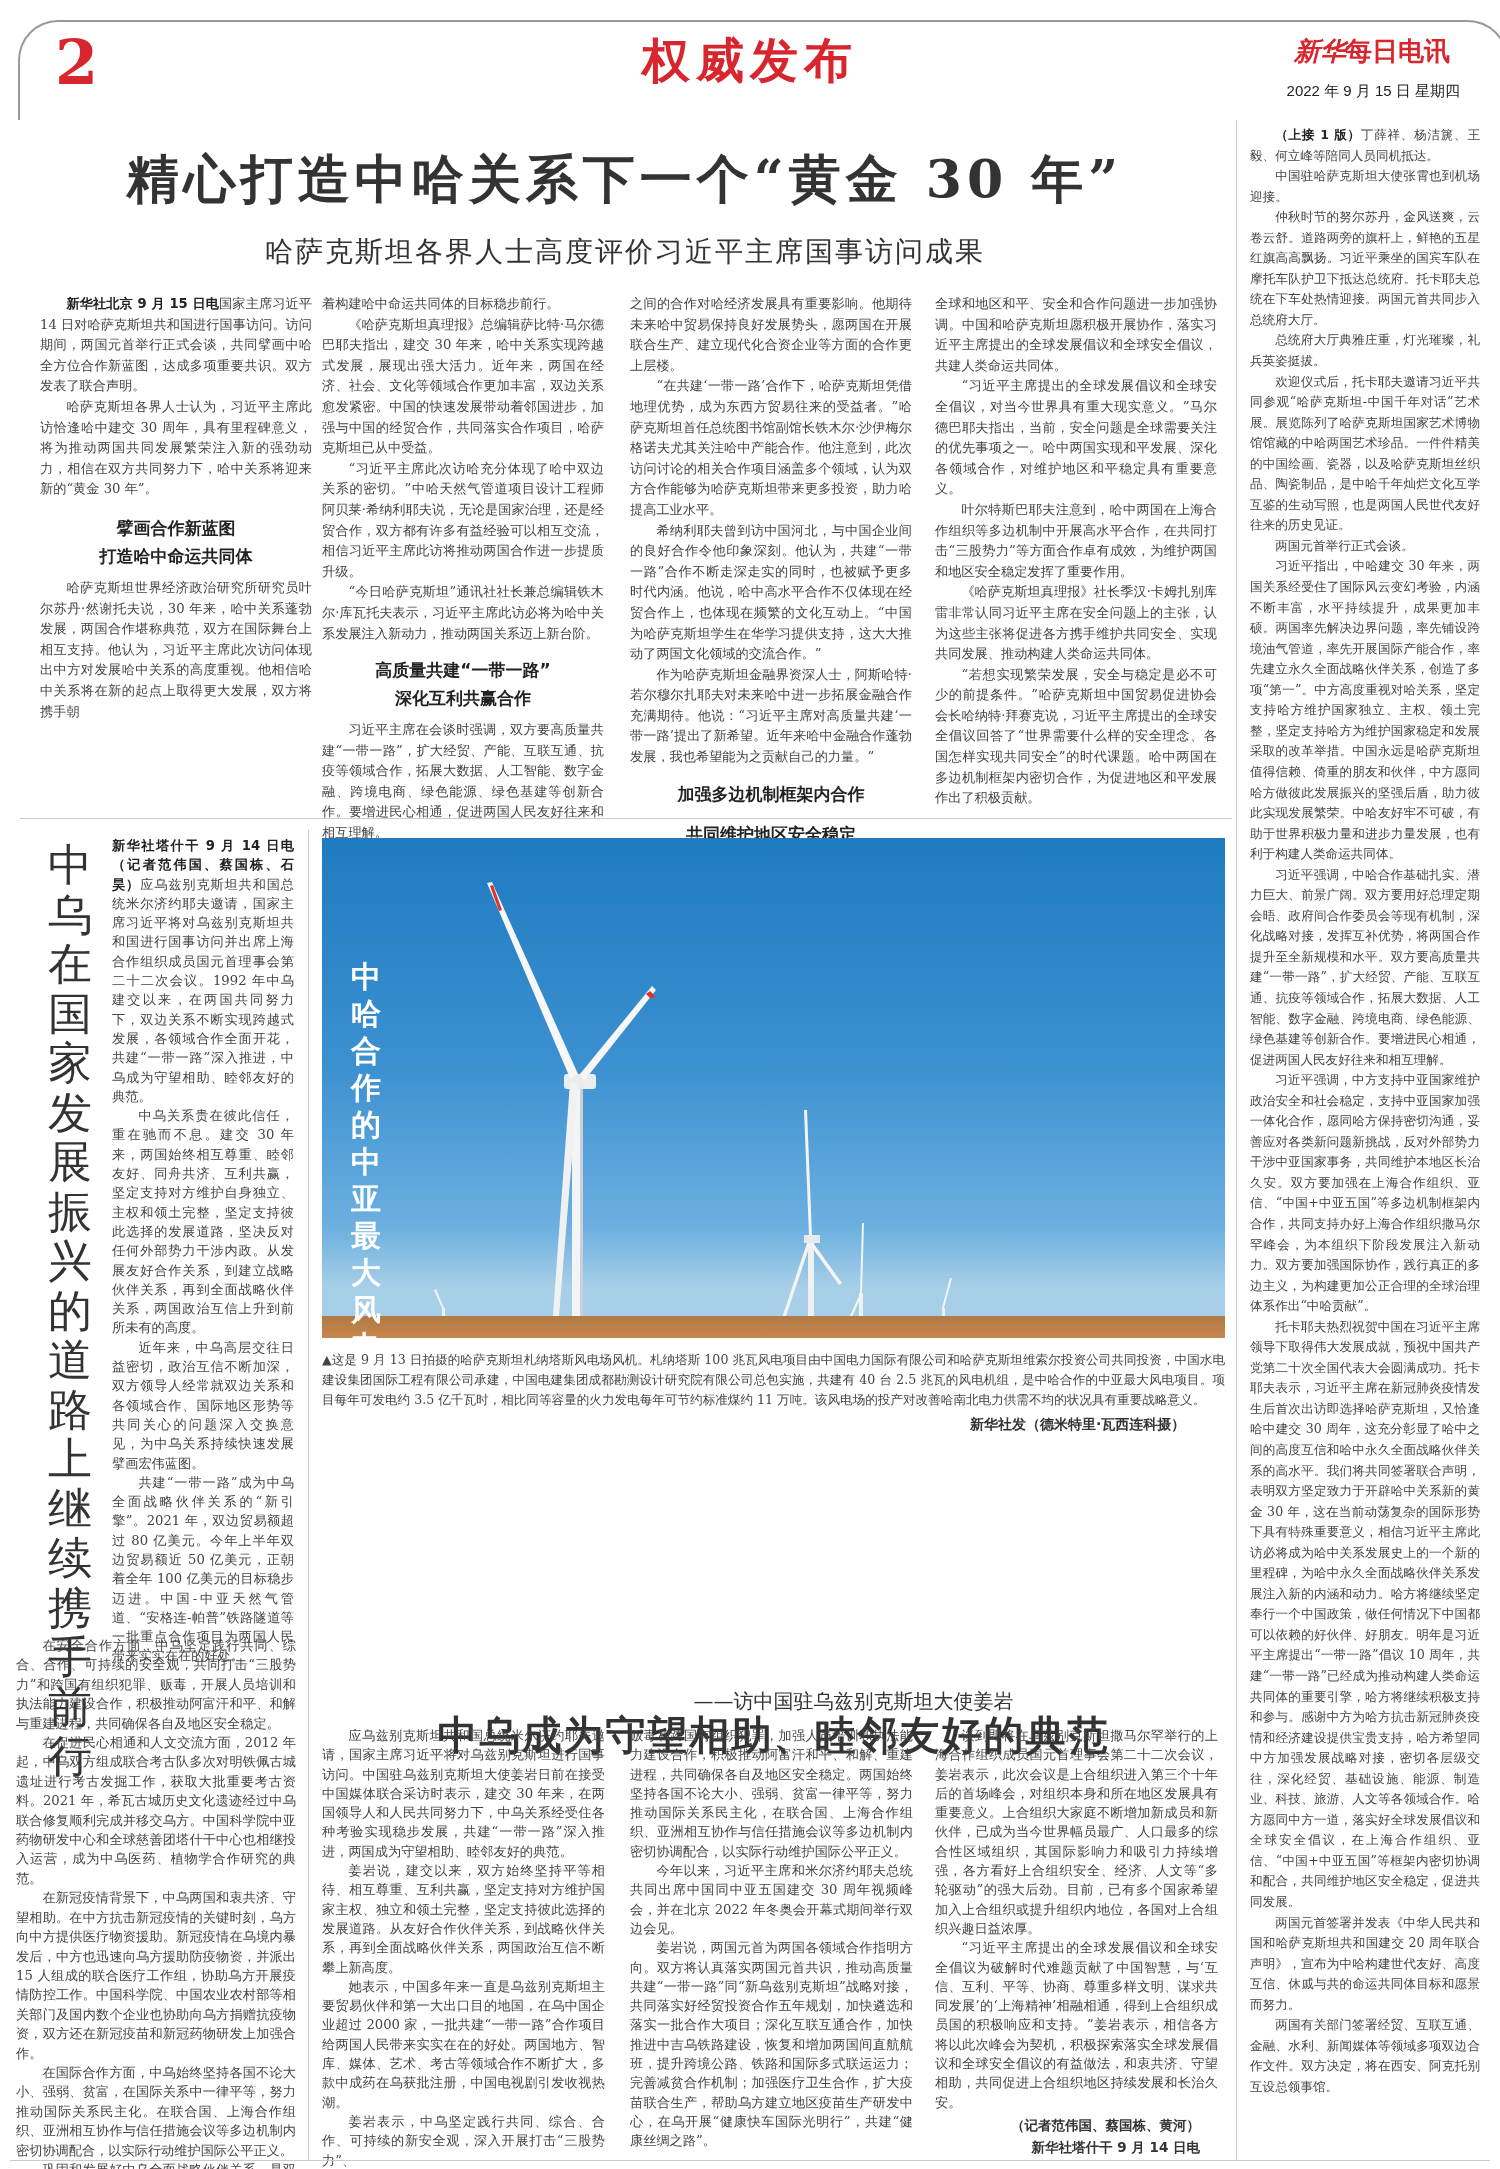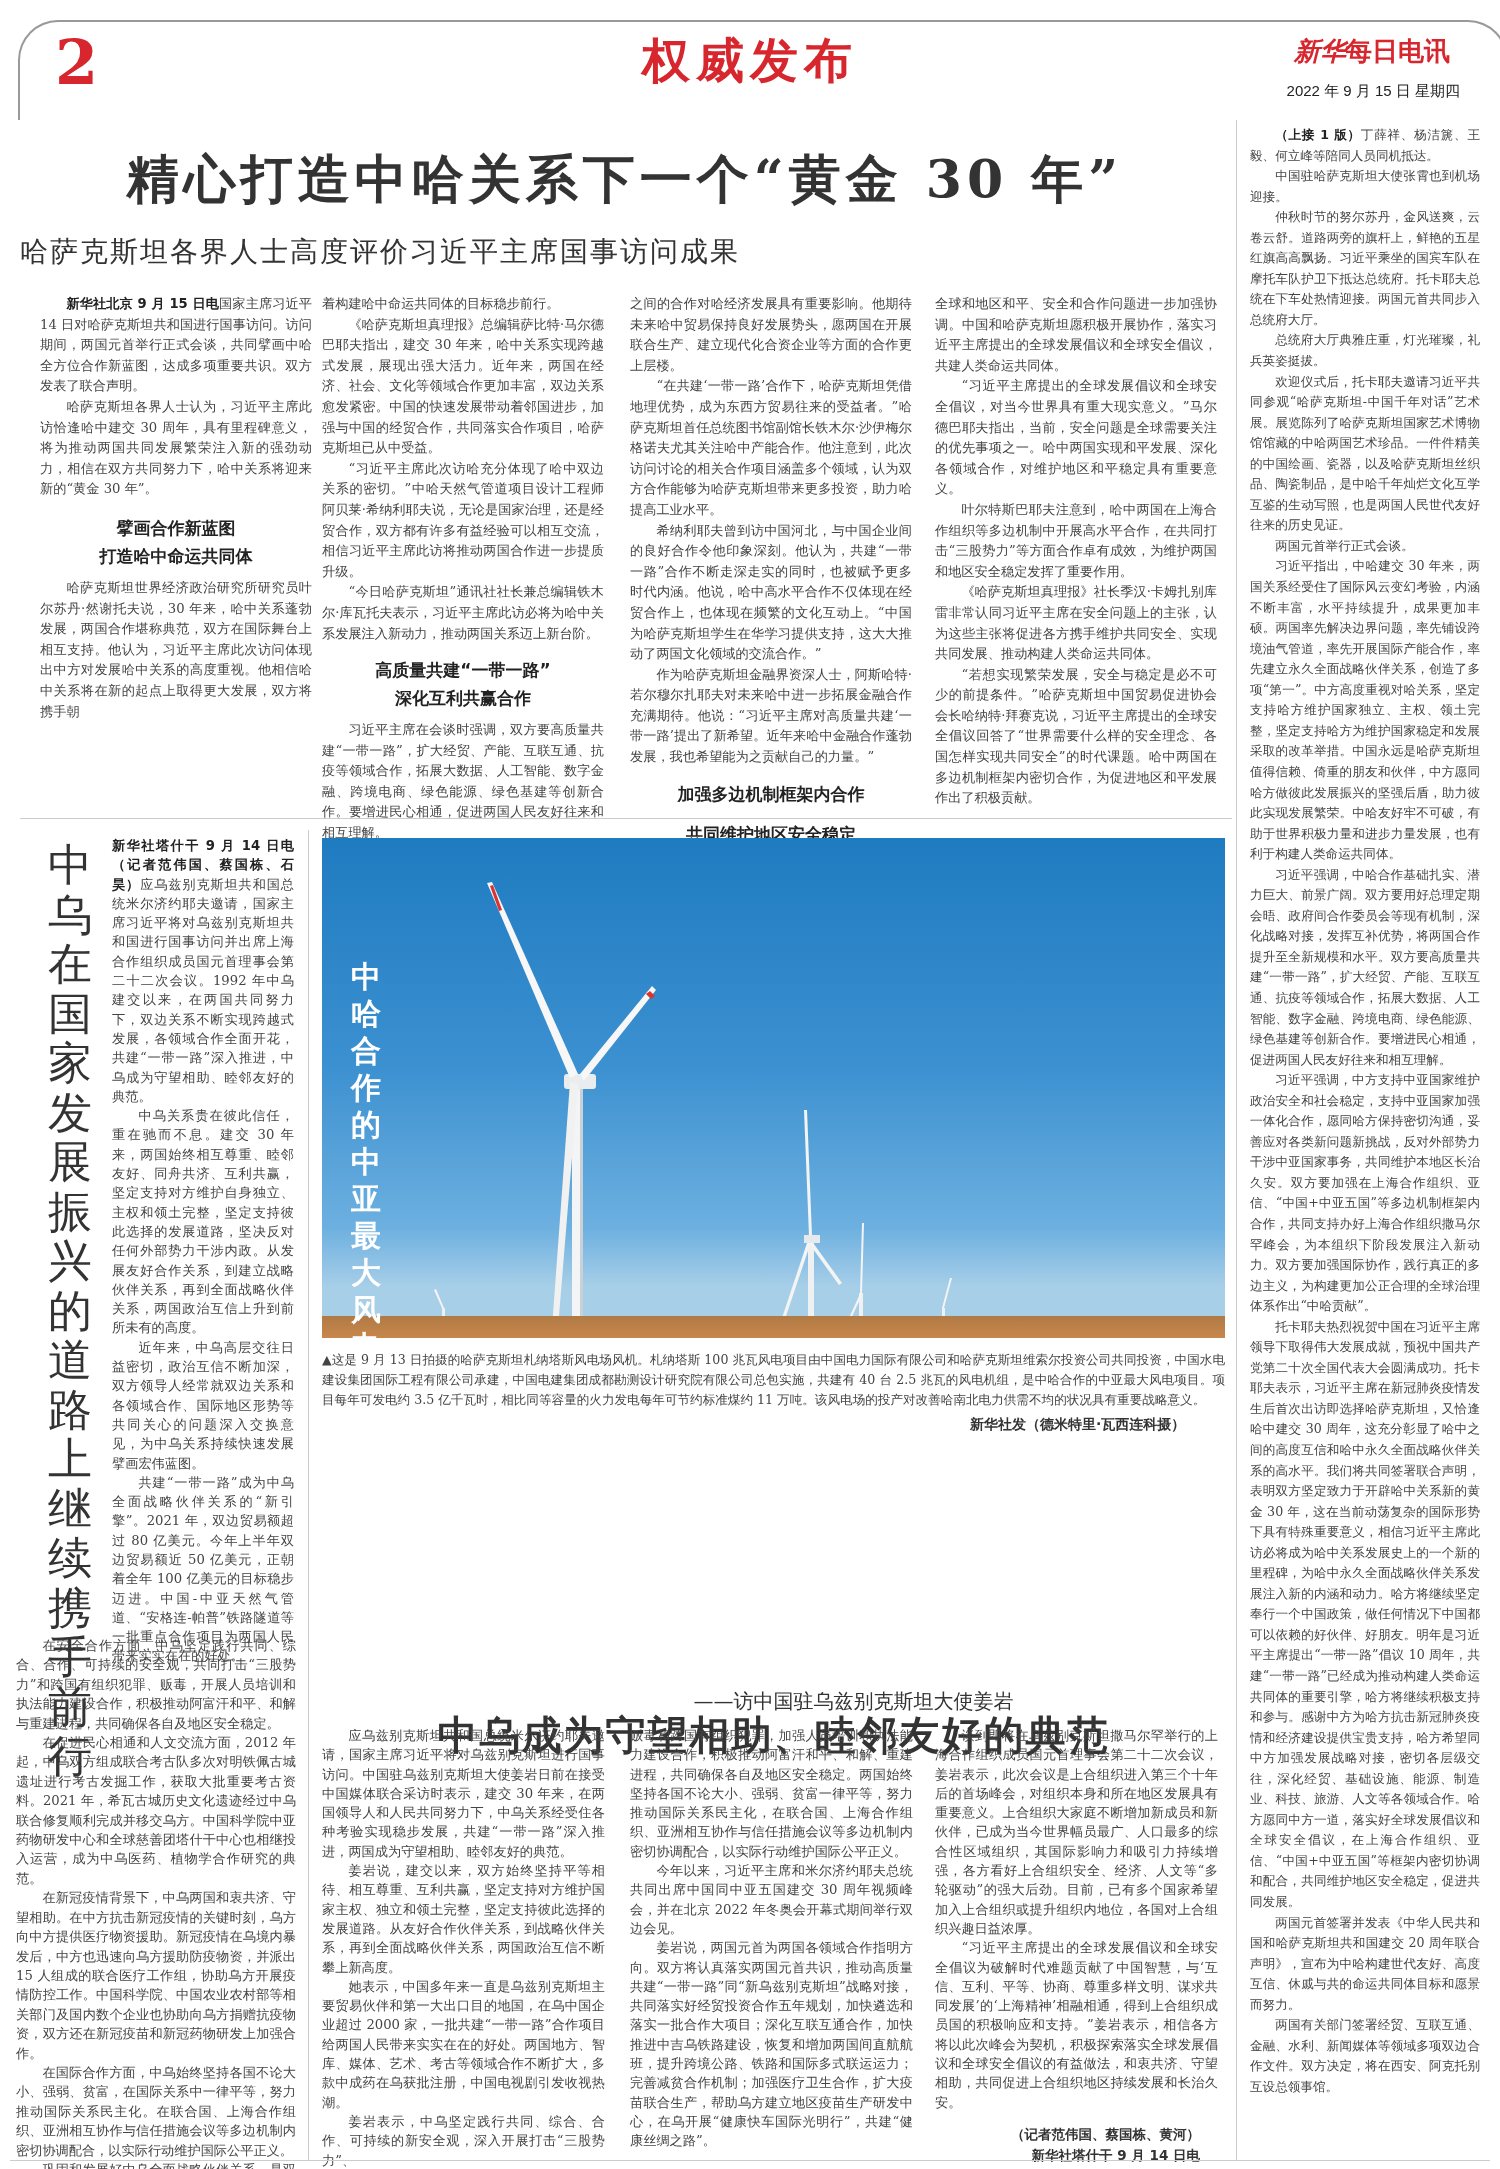--- a/index.html
+++ b/index.html
@@ -9,21 +9,21 @@
   
   .masthead { position: absolute; left: 18px; top: 20px; width: 1490px; height: 100px; border: 2px solid #999; border-radius: 40px 40px 0 0; border-bottom: none; border-right-color: #999; }
   .page-num { position: absolute; left: 55px; top: 32px; font-family: "DejaVu Serif", serif; font-weight: bold; font-size: 62px; color: #d7262d; line-height: 1; }
   .section-title { position: absolute; left: 0; right: 0; top: 36px; text-align: center; font-family: "DejaVu Serif", serif; font-weight: bold; font-size: 48px; color: #d7262d; letter-spacing: 6px; line-height: 1; }
   .brand { position: absolute; right: 50px; top: 38px; font-family: "DejaVu Serif", serif; font-weight: bold; font-size: 26px; color: #d7262d; font-style: italic; line-height: 1; }
   .brand .rest { font-style: normal; }
   .masthead-date { position: absolute; right: 40px; top: 82px; font-family: "Liberation Sans", sans-serif; font-size: 15px; color: #222; }
 
   
   .headline { position: absolute; left: 20px; width: 1210px; top: 150px; text-align: center; font-family: "DejaVu Serif", serif; font-weight: bold; font-size: 52px; color: #333; letter-spacing: 5px; line-height: 1.1; }
-  .subhead { position: absolute; left: 20px; width: 1210px; top: 233px; text-align: left; font-family: Liberation Mono, monospace; font-size: 28px; color: #333; letter-spacing: 2px; }
+  .subhead { position: absolute; left: 20px; width: 1210px; top: 233px; text-align: center; font-family: Liberation Mono, monospace; font-size: 28px; color: #333; letter-spacing: 2px; }
 
   .col { position: absolute; font-family: "DejaVu Serif", serif; font-size: 13.2px; line-height: 20.6px; color: #444; text-align: justify; }
   .col p { text-indent: 2em; }
   .col p.noind { text-indent: 0; }
   .col .lead { font-family: "DejaVu Sans", sans-serif; font-weight: bold; color: #222; }
   .col h3 { font-family: "DejaVu Sans", sans-serif; font-weight: bold; font-size: 17px; line-height: 28px; text-align: center; color: #222; text-indent: 0; margin: 10px 0 8px; }
 
   .rule-v { position: absolute; width: 1px; background: #ccc; }
   .rule-h { position: absolute; height: 1px; background: #ccc; }
 
@@ -211,17 +211,17 @@
   <p>姜岩表示，中乌坚定践行共同、综合、合作、可持续的新安全观，深入开展打击“三股势力”、</p>
 </div>
 <div class="col" style="left:630px; top:1726px; width:283px; font-size:13.2px; line-height:19.3px;">
   <p class="noind">贩毒和跨国有组织犯罪，加强人员培训和执法能力建设合作，积极推动阿富汗和平、和解、重建进程，共同确保各自及地区安全稳定。两国始终坚持各国不论大小、强弱、贫富一律平等，努力推动国际关系民主化，在联合国、上海合作组织、亚洲相互协作与信任措施会议等多边机制内密切协调配合，以实际行动维护国际公平正义。</p>
   <p>今年以来，习近平主席和米尔济约耶夫总统共同出席中国同中亚五国建交 30 周年视频峰会，并在北京 2022 年冬奥会开幕式期间举行双边会见。</p>
   <p>姜岩说，两国元首为两国各领域合作指明方向。双方将认真落实两国元首共识，推动高质量共建“一带一路”同“新乌兹别克斯坦”战略对接，共同落实好经贸投资合作五年规划，加快遴选和落实一批合作大项目；深化互联互通合作，加快推进中吉乌铁路建设，恢复和增加两国间直航航班，提升跨境公路、铁路和国际多式联运运力；完善减贫合作机制；加强医疗卫生合作，扩大疫苗联合生产，帮助乌方建立地区疫苗生产研发中心，在乌开展“健康快车国际光明行”，共建“健康丝绸之路”。</p>
 </div>
 <div class="col" style="left:935px; top:1726px; width:283px; font-size:13.2px; line-height:19.3px;">
   <p>谈到即将在乌兹别克斯坦撒马尔罕举行的上海合作组织成员国元首理事会第二十二次会议，姜岩表示，此次会议是上合组织进入第三个十年后的首场峰会，对组织本身和所在地区发展具有重要意义。上合组织大家庭不断增加新成员和新伙伴，已成为当今世界幅员最广、人口最多的综合性区域组织，其国际影响力和吸引力持续增强，各方看好上合组织安全、经济、人文等“多轮驱动”的强大后劲。目前，已有多个国家希望加入上合组织或提升组织内地位，各国对上合组织兴趣日益浓厚。</p>
   <p>“习近平主席提出的全球发展倡议和全球安全倡议为破解时代难题贡献了中国智慧，与‘互信、互利、平等、协商、尊重多样文明、谋求共同发展’的‘上海精神’相融相通，得到上合组织成员国的积极响应和支持。”姜岩表示，相信各方将以此次峰会为契机，积极探索落实全球发展倡议和全球安全倡议的有益做法，和衷共济、守望相助，共同促进上合组织地区持续发展和长治久安。</p>
-  <div class="byline" style="margin-top:12px;">（记者范伟国、蔡国栋、黄河）</div>
+  <div class="byline" style="margin-top:4px;font-family:Liberation Mono, monospace;">（记者范伟国、蔡国栋、黄河）</div>
   <div class="byline">新华社塔什干 9 月 14 日电</div>
 </div>
 
 <div class="rule-h" style="left:10px; top:2160px; width:1480px;"></div>
 
 </body></html>

